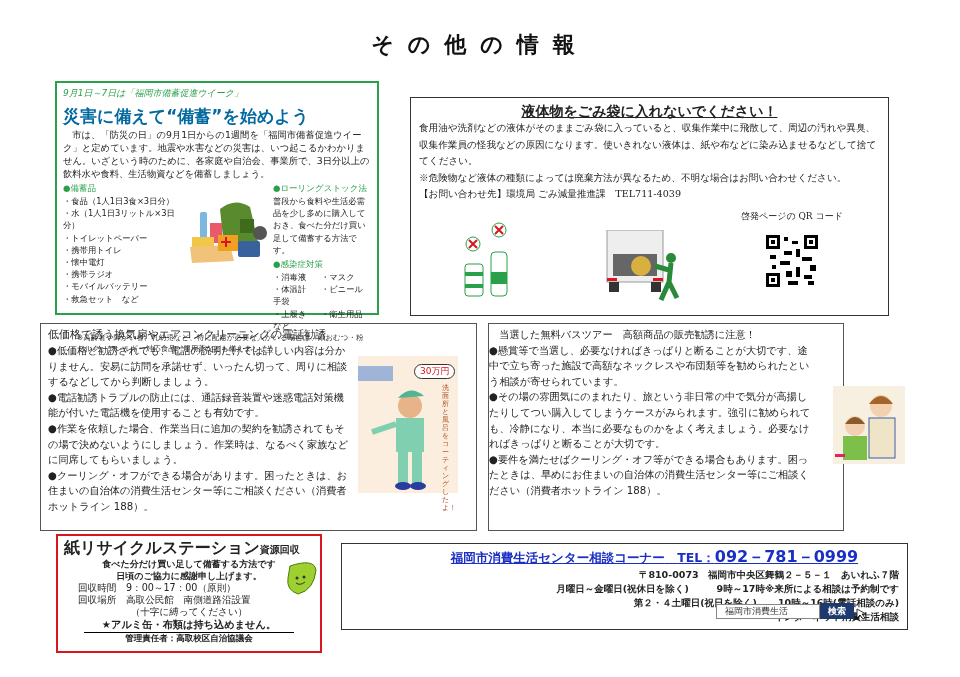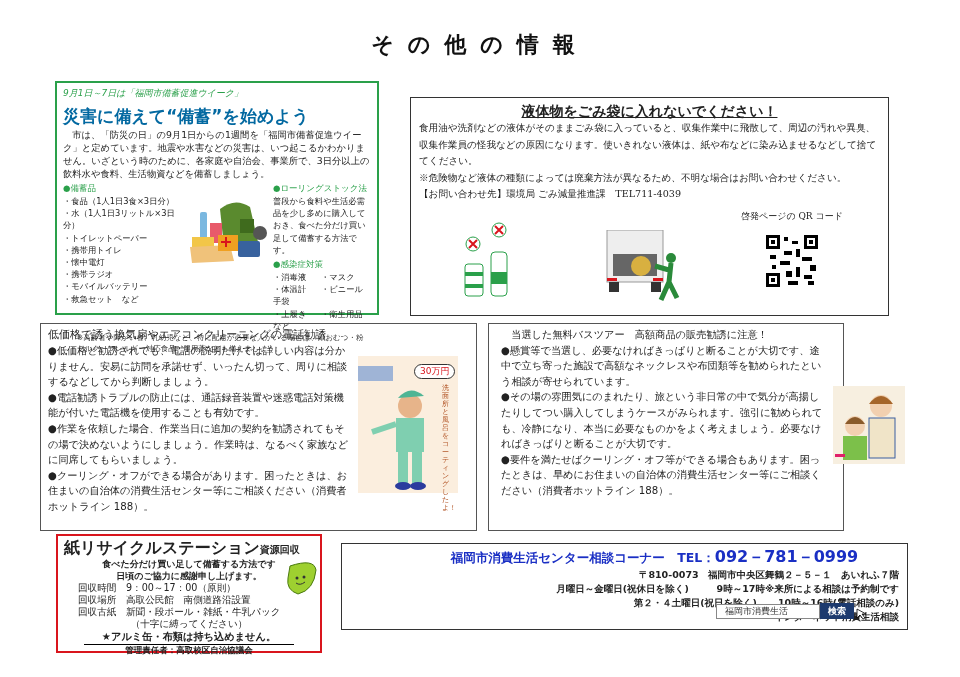--- a/index.html
+++ b/index.html
@@ -15,32 +15,32 @@
   .box1 .list{font-size:8.3px;line-height:12.2px;}
   .box1 .note{font-size:7.5px;line-height:11px;color:#333;}
   
   .box2{left:410px;top:97px;width:479px;height:219px;border:1px solid #333;box-sizing:border-box;padding:4px 8px;font-family:"DejaVu Serif",serif;}
   .box2 .head{text-align:center;font-size:14px;font-weight:bold;text-decoration:underline;line-height:18px;}
   .box2 p{margin:0;font-size:9.6px;line-height:16.5px;}
   
   .box3{left:40px;top:323px;width:437px;height:208px;border:1px solid #555;box-sizing:border-box;padding:3px 7px;}
   .box3 p,.box4 p{margin:0;font-size:10.2px;line-height:15.6px;}
   .box3 .head{font-size:11px;line-height:16px;}
-  .box4{left:488px;top:323px;width:356px;height:208px;border:1px solid #555;box-sizing:border-box;padding:3px 12px;}
+  .box4{left:488px;top:323px;width:356px;height:208px;border:1px solid #555;box-sizing:border-box;padding:3px 0;}
   
   .box5{left:56px;top:534px;width:266px;height:119px;border:2px solid #d9151d;box-sizing:border-box;padding:2px 6px;font-family:"DejaVu Sans",sans-serif;}
   .box5 .head{font-size:16px;font-weight:bold;line-height:19px;}
   .box5 .head small{font-size:10px;}
   .box5 .c{text-align:center;font-size:9px;font-weight:bold;line-height:11.5px;}
   .box5 .r{font-size:9.6px;line-height:12px;padding-left:14px;}
   .box5 .bold{text-align:center;font-weight:bold;font-size:10.2px;line-height:13px;}
   .box5 .mgr{text-align:center;font-size:8.5px;font-weight:bold;border-top:1px solid #000;margin:1px 20px 0;}
   
   .box6{left:341px;top:543px;width:567px;height:87px;border:1px solid #333;box-sizing:border-box;padding:3px 8px;font-size:9.5px;}
-  .box6 .head{color:#1a2fc4;font-weight:bold;font-size:12.5px;text-align:center;padding-left:60px;}
+  .box6 .head{color:#1a2fc4;font-weight:bold;font-size:12.5px;text-align:center;padding-left:60px;text-decoration:underline;}
   .box6 .head .tel{font-size:16px;}
   .box6 .row{font-weight:bold;line-height:14px;text-align:right;}
   .search{left:716px;top:604px;width:104px;height:15px;border:1px solid #888;box-sizing:border-box;font-size:9px;line-height:13px;padding-left:8px;color:#333;background:#fff;}
   .sbtn{left:820px;top:603px;width:34px;height:16px;background:#1d3a6e;color:#fff;font-size:9px;text-align:center;line-height:16px;font-weight:bold;}
   .cursor{left:856px;top:608px;width:12px;height:12px;}
 </style>
 </head>
 <body>
 
 <div class="abs title">その他の情報</div>
@@ -192,21 +192,20 @@
     <rect x="2" y="68" width="10" height="3" fill="#e0206a"></rect>
   </svg>
 </div>
 
 <div class="abs box5">
   <div class="head"><span>紙リサイクルステーション</span><small>資源回収</small></div>
   <div class="c">食べた分だけ買い足して備蓄する方法です</div>
   <div class="c">日頃のご協力に感謝申し上げます。</div>
   <div class="r">回収時間　9：00～17：00（原則）</div>
   <div class="r">回収場所　高取公民館　南側道路沿設置</div>
-  <div class="r">回収古紙　新聞・段ボール・雑紙・牛乳パック</div>
   <div class="c" style="font-weight:normal;font-size:9.6px;">（十字に縛ってください）</div>
   <div class="bold">★アルミ缶・布類は持ち込めません。</div>
   <div class="mgr">管理責任者：高取校区自治協議会</div>
   <svg class="abs" style="left:226px;top:24px;" width="34" height="36" viewBox="0 0 34 36">
     <path d="M6 6 Q30 -2 32 10 Q30 30 14 34 Q2 30 4 18 Z" fill="#9ed030" stroke="#4a7a10"></path>
     <circle cx="13" cy="18" r="1.5" fill="#333"></circle>
       <circle cx="20" cy="17" r="1.5" fill="#333"></circle>
     <path d="M12 23 Q16 26 21 22" stroke="#333" fill="none"></path>
   </svg>
 </div>

